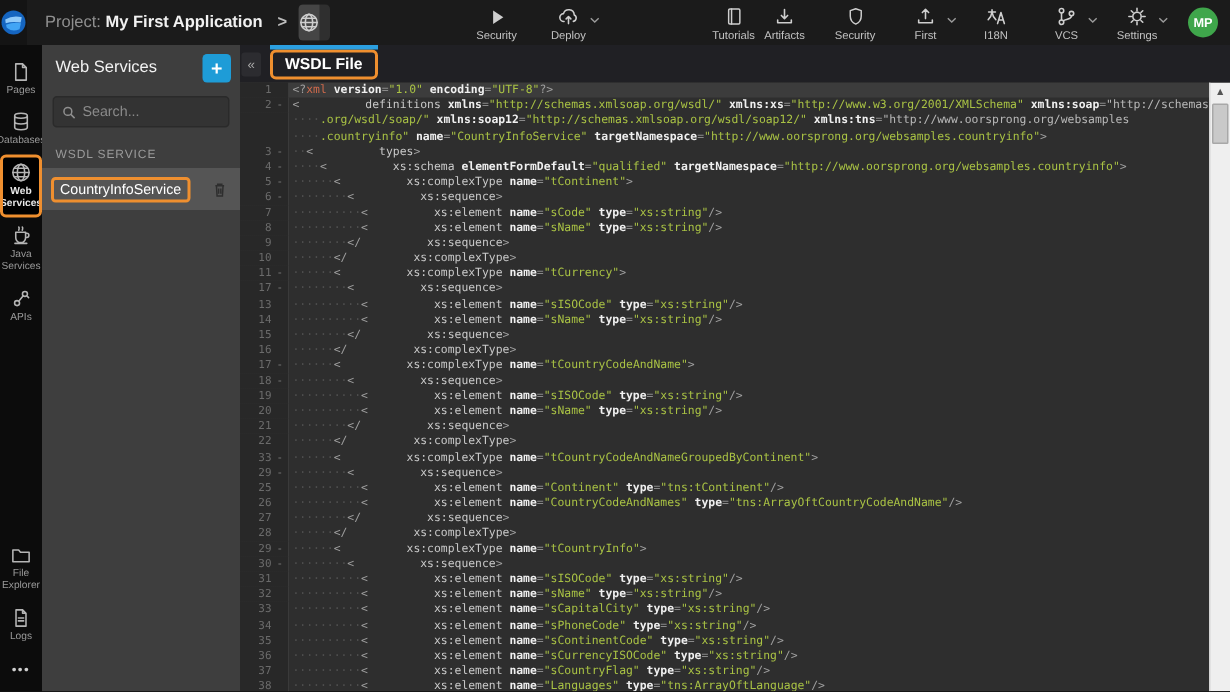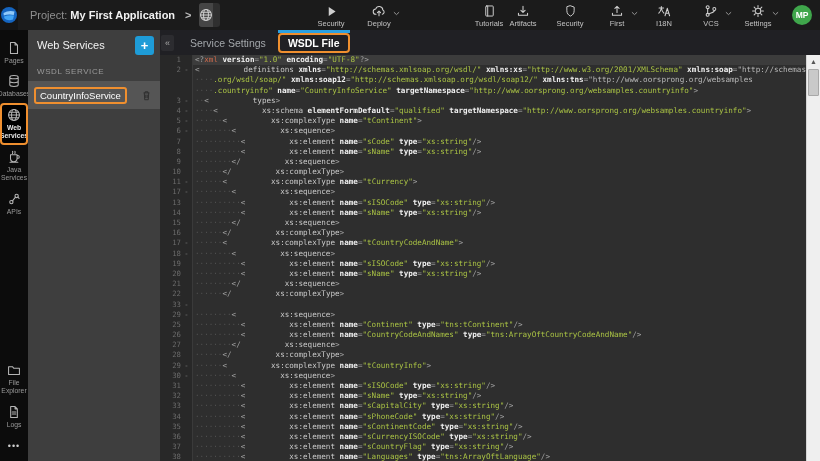--- a/index.html
+++ b/index.html
@@ -302,35 +302,43 @@
           <span class="rlbl">Logs</span>
         </div>
         <div class="rail-more">•••</div>
       </nav>
 
     <aside class="panel">
       <div class="panel-head">
         <span class="panel-title">Web Services</span>
         <button class="plus-btn">+</button>
       </div>
+      <div class="search-wrap">
+        <span>
+          <svg width="10" height="10" viewBox="0 0 16 16" fill="none" stroke="#8f8f8f" stroke-width="1.6">
+            <circle cx="6.8" cy="6.8" r="4.2"></circle>
+              <path d="M10 10 L14 14"></path>
+          </svg>
+        </span>
+        <input type="text" placeholder="Search..." style="">
+      </div>
       <div class="section-lbl">WSDL SERVICE</div>
       <div class="service-row">
         <span class="service-name">CountryInfoService</span>
         <span class="trash-btn">
           <svg width="13" height="13" viewBox="0 0 16 16" fill="none" stroke="currentColor" stroke-width="1.2">
             <path d="M4.4 4.8 h7.2 M6.3 4.8 V3.4 h3.4 v1.4 M5.3 4.8 l.5 8.4 h4.4 l.5-8.4 M7.1 7 v4.2 M8.9 7 v4.2"></path>
           </svg>
         </span>
       </div>
     </aside>
 
     <main class="main">
       <div class="tabbar" id="tabbar">
         <button class="collapse-btn">«</button>
-      <div class="tab">Service Settings</div>
           <div class="tab active hl">WSDL File</div>
         </div>
       <div class="editor">
         <div class="codewrap" id="codewrap">
             <div class="crow activeline"><span class="ln">1</span><span class="fold"></span><span class="ct"><span class="pun">&lt;?</span><span class="pi">xml</span> <span class="attr">version</span><span class="eq">=</span><span class="str">"1.0"</span> <span class="attr">encoding</span><span class="eq">=</span><span class="str">"UTF-8"</span><span class="pun">?&gt;</span></span></div>
             <div class="crow"><span class="ln">2</span><span class="fold">-</span><span class="ct"><span class="pun">&lt;</span><span class="tag">definitions</span> <span class="attr">xmlns</span><span class="eq">=</span><span class="str">"http://schemas.xmlsoap.org/wsdl/"</span> <span class="attr">xmlns:xs</span><span class="eq">=</span><span class="str">"http://www.w3.org/2001/XMLSchema"</span> <span class="attr">xmlns:soap</span><span class="eq">=</span>"http://schemas.xmlsoap</span></div>
             <div class="crow"><span class="ln"></span><span class="fold"></span><span class="ct"><span class="ws">····</span><span class="str">.org/wsdl/soap/"</span> <span class="attr">xmlns:soap12</span><span class="eq">=</span><span class="str">"http://schemas.xmlsoap.org/wsdl/soap12/"</span> <span class="attr">xmlns:tns</span><span class="eq">=</span>"http://www.oorsprong.org/websamples</span></div>
             <div class="crow"><span class="ln"></span><span class="fold"></span><span class="ct"><span class="ws">····</span><span class="str">.countryinfo"</span> <span class="attr">name</span><span class="eq">=</span><span class="str">"CountryInfoService"</span> <span class="attr">targetNamespace</span><span class="eq">=</span><span class="str">"http://www.oorsprong.org/websamples.countryinfo"</span><span class="pun">&gt;</span></span></div>
             <div class="crow"><span class="ln">3</span><span class="fold">-</span><span class="ct"><span class="ws">··</span><span class="pun">&lt;</span><span class="tag">types</span><span class="pun">&gt;</span></span></div>
             <div class="crow"><span class="ln">4</span><span class="fold">-</span><span class="ct"><span class="ws">····</span><span class="pun">&lt;</span><span class="tag">xs:schema</span> <span class="attr">elementFormDefault</span><span class="eq">=</span><span class="str">"qualified"</span> <span class="attr">targetNamespace</span><span class="eq">=</span><span class="str">"http://www.oorsprong.org/websamples.countryinfo"</span><span class="pun">&gt;</span></span></div>
@@ -345,21 +353,21 @@
             <div class="crow"><span class="ln">13</span><span class="fold"></span><span class="ct"><span class="ws">··········</span><span class="pun">&lt;</span><span class="tag">xs:element</span> <span class="attr">name</span><span class="eq">=</span><span class="str">"sISOCode"</span> <span class="attr">type</span><span class="eq">=</span><span class="str">"xs:string"</span><span class="pun">/&gt;</span></span></div>
             <div class="crow"><span class="ln">14</span><span class="fold"></span><span class="ct"><span class="ws">··········</span><span class="pun">&lt;</span><span class="tag">xs:element</span> <span class="attr">name</span><span class="eq">=</span><span class="str">"sName"</span> <span class="attr">type</span><span class="eq">=</span><span class="str">"xs:string"</span><span class="pun">/&gt;</span></span></div>
             <div class="crow"><span class="ln">15</span><span class="fold"></span><span class="ct"><span class="ws">········</span><span class="pun">&lt;/</span><span class="tag">xs:sequence</span><span class="pun">&gt;</span></span></div>
             <div class="crow"><span class="ln">16</span><span class="fold"></span><span class="ct"><span class="ws">······</span><span class="pun">&lt;/</span><span class="tag">xs:complexType</span><span class="pun">&gt;</span></span></div>
             <div class="crow"><span class="ln">17</span><span class="fold">-</span><span class="ct"><span class="ws">······</span><span class="pun">&lt;</span><span class="tag">xs:complexType</span> <span class="attr">name</span><span class="eq">=</span><span class="str">"tCountryCodeAndName"</span><span class="pun">&gt;</span></span></div>
             <div class="crow"><span class="ln">18</span><span class="fold">-</span><span class="ct"><span class="ws">········</span><span class="pun">&lt;</span><span class="tag">xs:sequence</span><span class="pun">&gt;</span></span></div>
             <div class="crow"><span class="ln">19</span><span class="fold"></span><span class="ct"><span class="ws">··········</span><span class="pun">&lt;</span><span class="tag">xs:element</span> <span class="attr">name</span><span class="eq">=</span><span class="str">"sISOCode"</span> <span class="attr">type</span><span class="eq">=</span><span class="str">"xs:string"</span><span class="pun">/&gt;</span></span></div>
             <div class="crow"><span class="ln">20</span><span class="fold"></span><span class="ct"><span class="ws">··········</span><span class="pun">&lt;</span><span class="tag">xs:element</span> <span class="attr">name</span><span class="eq">=</span><span class="str">"sName"</span> <span class="attr">type</span><span class="eq">=</span><span class="str">"xs:string"</span><span class="pun">/&gt;</span></span></div>
             <div class="crow"><span class="ln">21</span><span class="fold"></span><span class="ct"><span class="ws">········</span><span class="pun">&lt;/</span><span class="tag">xs:sequence</span><span class="pun">&gt;</span></span></div>
             <div class="crow"><span class="ln">22</span><span class="fold"></span><span class="ct"><span class="ws">······</span><span class="pun">&lt;/</span><span class="tag">xs:complexType</span><span class="pun">&gt;</span></span></div>
-            <div class="crow"><span class="ln">33</span><span class="fold">-</span></div>
+            <div class="crow"><span class="ln">33</span><span class="fold">-</span><span class="ct"><span class="ws">······</span><span class="pun">&lt;</span><span class="tag">xs:complexType</span> <span class="attr">name</span><span class="eq">=</span><span class="str">"tCountryCodeAndNameGroupedByContinent"</span><span class="pun">&gt;</span></span></div>
             <div class="crow"><span class="ln">29</span><span class="fold">-</span><span class="ct"><span class="ws">········</span><span class="pun">&lt;</span><span class="tag">xs:sequence</span><span class="pun">&gt;</span></span></div>
             <div class="crow"><span class="ln">25</span><span class="fold"></span><span class="ct"><span class="ws">··········</span><span class="pun">&lt;</span><span class="tag">xs:element</span> <span class="attr">name</span><span class="eq">=</span><span class="str">"Continent"</span> <span class="attr">type</span><span class="eq">=</span><span class="str">"tns:tContinent"</span><span class="pun">/&gt;</span></span></div>
             <div class="crow"><span class="ln">26</span><span class="fold"></span><span class="ct"><span class="ws">··········</span><span class="pun">&lt;</span><span class="tag">xs:element</span> <span class="attr">name</span><span class="eq">=</span><span class="str">"CountryCodeAndNames"</span> <span class="attr">type</span><span class="eq">=</span><span class="str">"tns:ArrayOftCountryCodeAndName"</span><span class="pun">/&gt;</span></span></div>
             <div class="crow"><span class="ln">27</span><span class="fold"></span><span class="ct"><span class="ws">········</span><span class="pun">&lt;/</span><span class="tag">xs:sequence</span><span class="pun">&gt;</span></span></div>
             <div class="crow"><span class="ln">28</span><span class="fold"></span><span class="ct"><span class="ws">······</span><span class="pun">&lt;/</span><span class="tag">xs:complexType</span><span class="pun">&gt;</span></span></div>
             <div class="crow"><span class="ln">29</span><span class="fold">-</span><span class="ct"><span class="ws">······</span><span class="pun">&lt;</span><span class="tag">xs:complexType</span> <span class="attr">name</span><span class="eq">=</span><span class="str">"tCountryInfo"</span><span class="pun">&gt;</span></span></div>
             <div class="crow"><span class="ln">30</span><span class="fold">-</span><span class="ct"><span class="ws">········</span><span class="pun">&lt;</span><span class="tag">xs:sequence</span><span class="pun">&gt;</span></span></div>
             <div class="crow"><span class="ln">31</span><span class="fold"></span><span class="ct"><span class="ws">··········</span><span class="pun">&lt;</span><span class="tag">xs:element</span> <span class="attr">name</span><span class="eq">=</span><span class="str">"sISOCode"</span> <span class="attr">type</span><span class="eq">=</span><span class="str">"xs:string"</span><span class="pun">/&gt;</span></span></div>
             <div class="crow"><span class="ln">32</span><span class="fold"></span><span class="ct"><span class="ws">··········</span><span class="pun">&lt;</span><span class="tag">xs:element</span> <span class="attr">name</span><span class="eq">=</span><span class="str">"sName"</span> <span class="attr">type</span><span class="eq">=</span><span class="str">"xs:string"</span><span class="pun">/&gt;</span></span></div>
             <div class="crow"><span class="ln">33</span><span class="fold"></span><span class="ct"><span class="ws">··········</span><span class="pun">&lt;</span><span class="tag">xs:element</span> <span class="attr">name</span><span class="eq">=</span><span class="str">"sCapitalCity"</span> <span class="attr">type</span><span class="eq">=</span><span class="str">"xs:string"</span><span class="pun">/&gt;</span></span></div>

